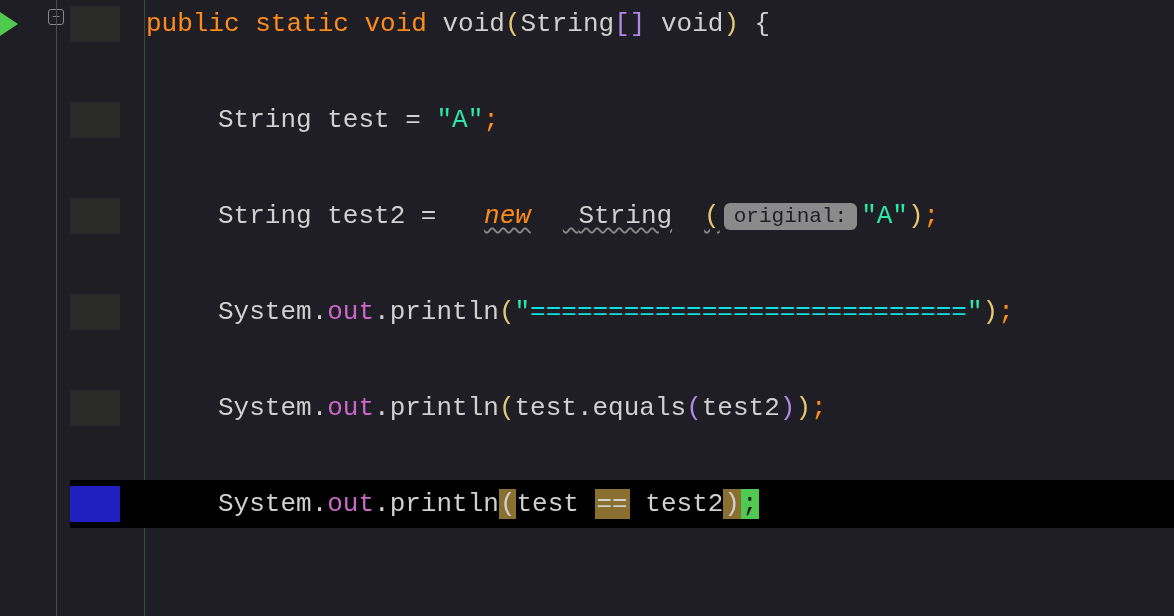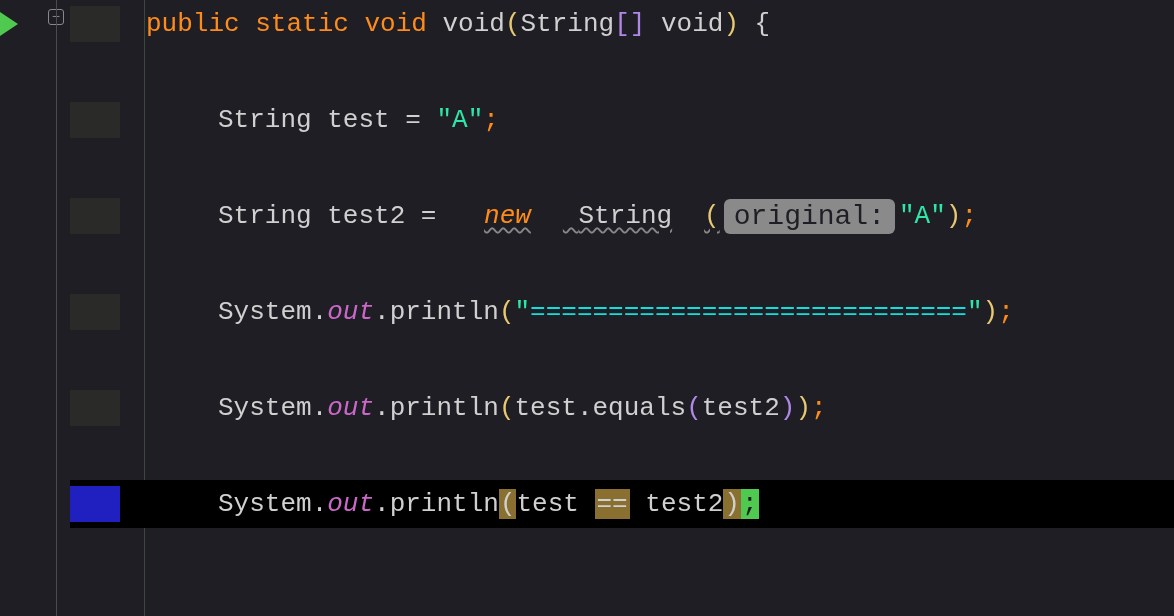--- a/index.html
+++ b/index.html
@@ -127,28 +127,27 @@
     color: #0ee0e0;
   }
   .semicolon {
     color: #ff8c1a;
   }
   .op {
     color: #d0d0d0;
   }
   .out-field {
     color: #c968c9;
-    font-style: italic;
   }
   .param-hint {
     background: #8a8a8a;
     color: #1e1e24;
     border-radius: 6px;
     padding: 2px 10px;
-    font-size: 28px;
+    font-size: 21px;
     font-style: normal;
     margin: 0 4px;
     display: inline-block;
     vertical-align: middle;
   }
   .wavy-underline {
     text-decoration: underline wavy #888;
     text-decoration-thickness: 1.5px;
     text-underline-offset: 4px;
     margin-left: 32px;

